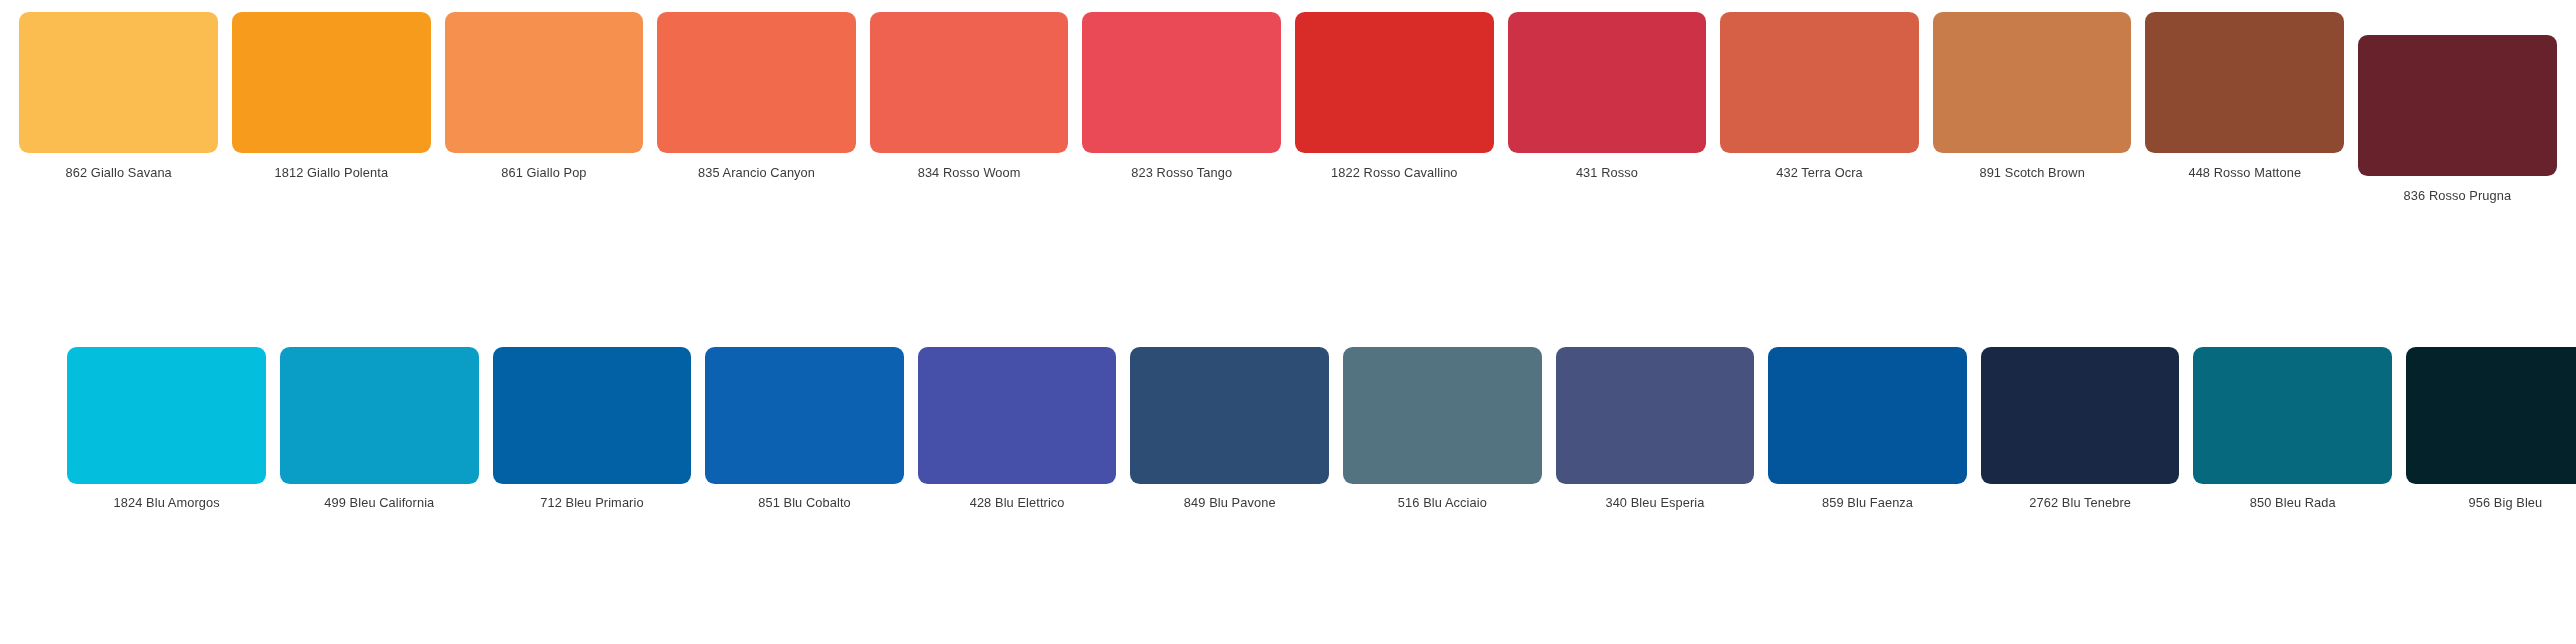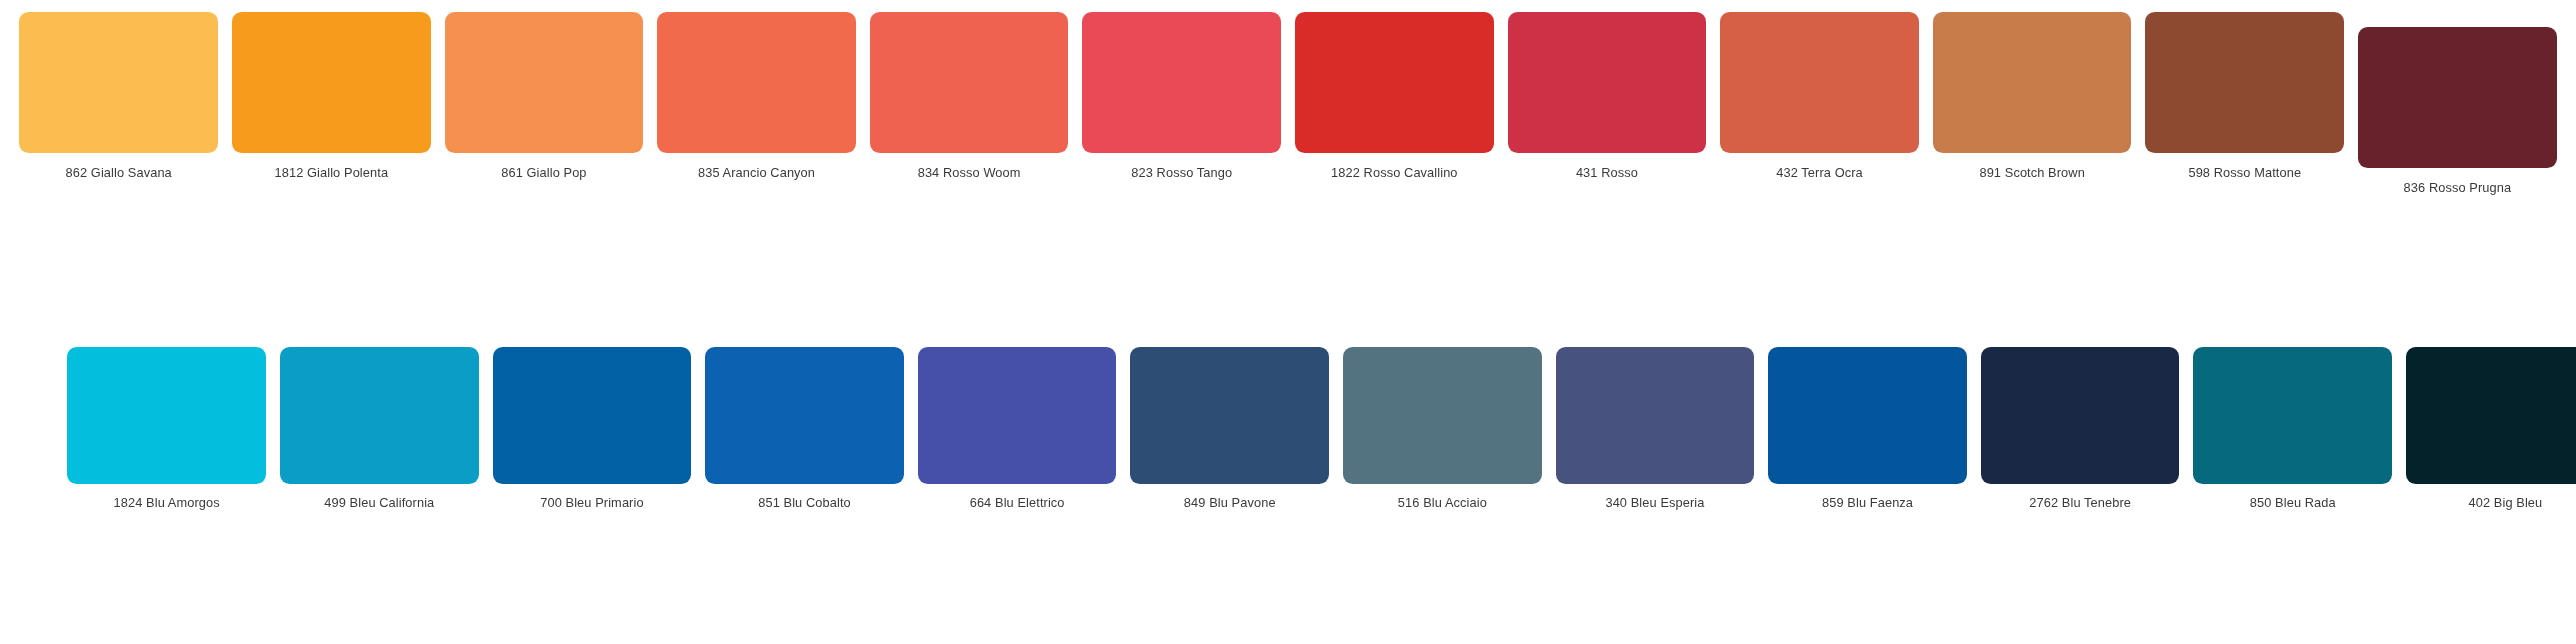--- a/index.html
+++ b/index.html
@@ -38,21 +38,21 @@
     margin-left: 48px;
   }
   .swatch-cell {
     flex: 1 1 0;
     min-width: 0;
     display: flex;
     flex-direction: column;
     align-items: center;
   }
   
-  .swatch-cell.offset-down { margin-top: 15px; }
+  .swatch-cell.offset-down { margin-top: 23px; }
   .swatch-cell.offset-up   { margin-top: 0px; align-items: center; }
 
   .chip {
     width: 100%;
     height: 141px;
     border-radius: 9.7px;
     box-sizing: border-box;
   }
   .row-bottom .chip {
     height: 137px;
@@ -107,47 +107,47 @@
       <div class="swatch-cell">
         <div class="chip" style="background: rgb(214, 96, 70);"></div>
         <div class="caption">432 Terra Ocra</div>
       </div>
       <div class="swatch-cell">
         <div class="chip" style="background: rgb(200, 124, 74);"></div>
         <div class="caption">891 Scotch Brown</div>
       </div>
       <div class="swatch-cell">
         <div class="chip" style="background: rgb(141, 74, 49);"></div>
-        <div class="caption">598 Rosso Mattone</div>
+        <div class="caption">448 Rosso Mattone</div>
       </div>
       <div class="swatch-cell offset-down">
         <div class="chip" style="background: rgb(104, 34, 44);"></div>
         <div class="caption">836 Rosso Prugna</div>
       </div>
     </div>
   <div class="row row-bottom">
       <div class="swatch-cell">
         <div class="chip" style="background: rgb(3, 190, 220);"></div>
         <div class="caption">1824 Blu Amorgos</div>
       </div>
       <div class="swatch-cell">
         <div class="chip" style="background: rgb(10, 158, 198);"></div>
         <div class="caption">499 Bleu California</div>
       </div>
       <div class="swatch-cell">
         <div class="chip" style="background: rgb(2, 96, 164);"></div>
-        <div class="caption">700 Bleu Primario</div>
+        <div class="caption">712 Bleu Primario</div>
       </div>
       <div class="swatch-cell">
         <div class="chip" style="background: rgb(12, 98, 177);"></div>
         <div class="caption">851 Blu Cobalto</div>
       </div>
       <div class="swatch-cell">
         <div class="chip" style="background: rgb(70, 80, 168);"></div>
-        <div class="caption">664 Blu Elettrico</div>
+        <div class="caption">428 Blu Elettrico</div>
       </div>
       <div class="swatch-cell offset-up">
         <div class="chip" style="background: rgb(45, 77, 117);"></div>
         <div class="caption">849 Blu Pavone</div>
       </div>
       <div class="swatch-cell offset-up">
         <div class="chip" style="background: rgb(82, 115, 127);"></div>
         <div class="caption">516 Blu Acciaio</div>
       </div>
       <div class="swatch-cell">
@@ -161,17 +161,17 @@
       <div class="swatch-cell">
         <div class="chip" style="background: rgb(24, 40, 69);"></div>
         <div class="caption">2762 Blu Tenebre</div>
       </div>
       <div class="swatch-cell">
         <div class="chip" style="background: rgb(7, 105, 125);"></div>
         <div class="caption">850 Bleu Rada</div>
       </div>
       <div class="swatch-cell">
         <div class="chip" style="background: rgb(4, 34, 42);"></div>
-        <div class="caption">402 Big Bleu</div>
+        <div class="caption">956 Big Bleu</div>
       </div>
     </div>
 </div>
 
 
 </body></html>

